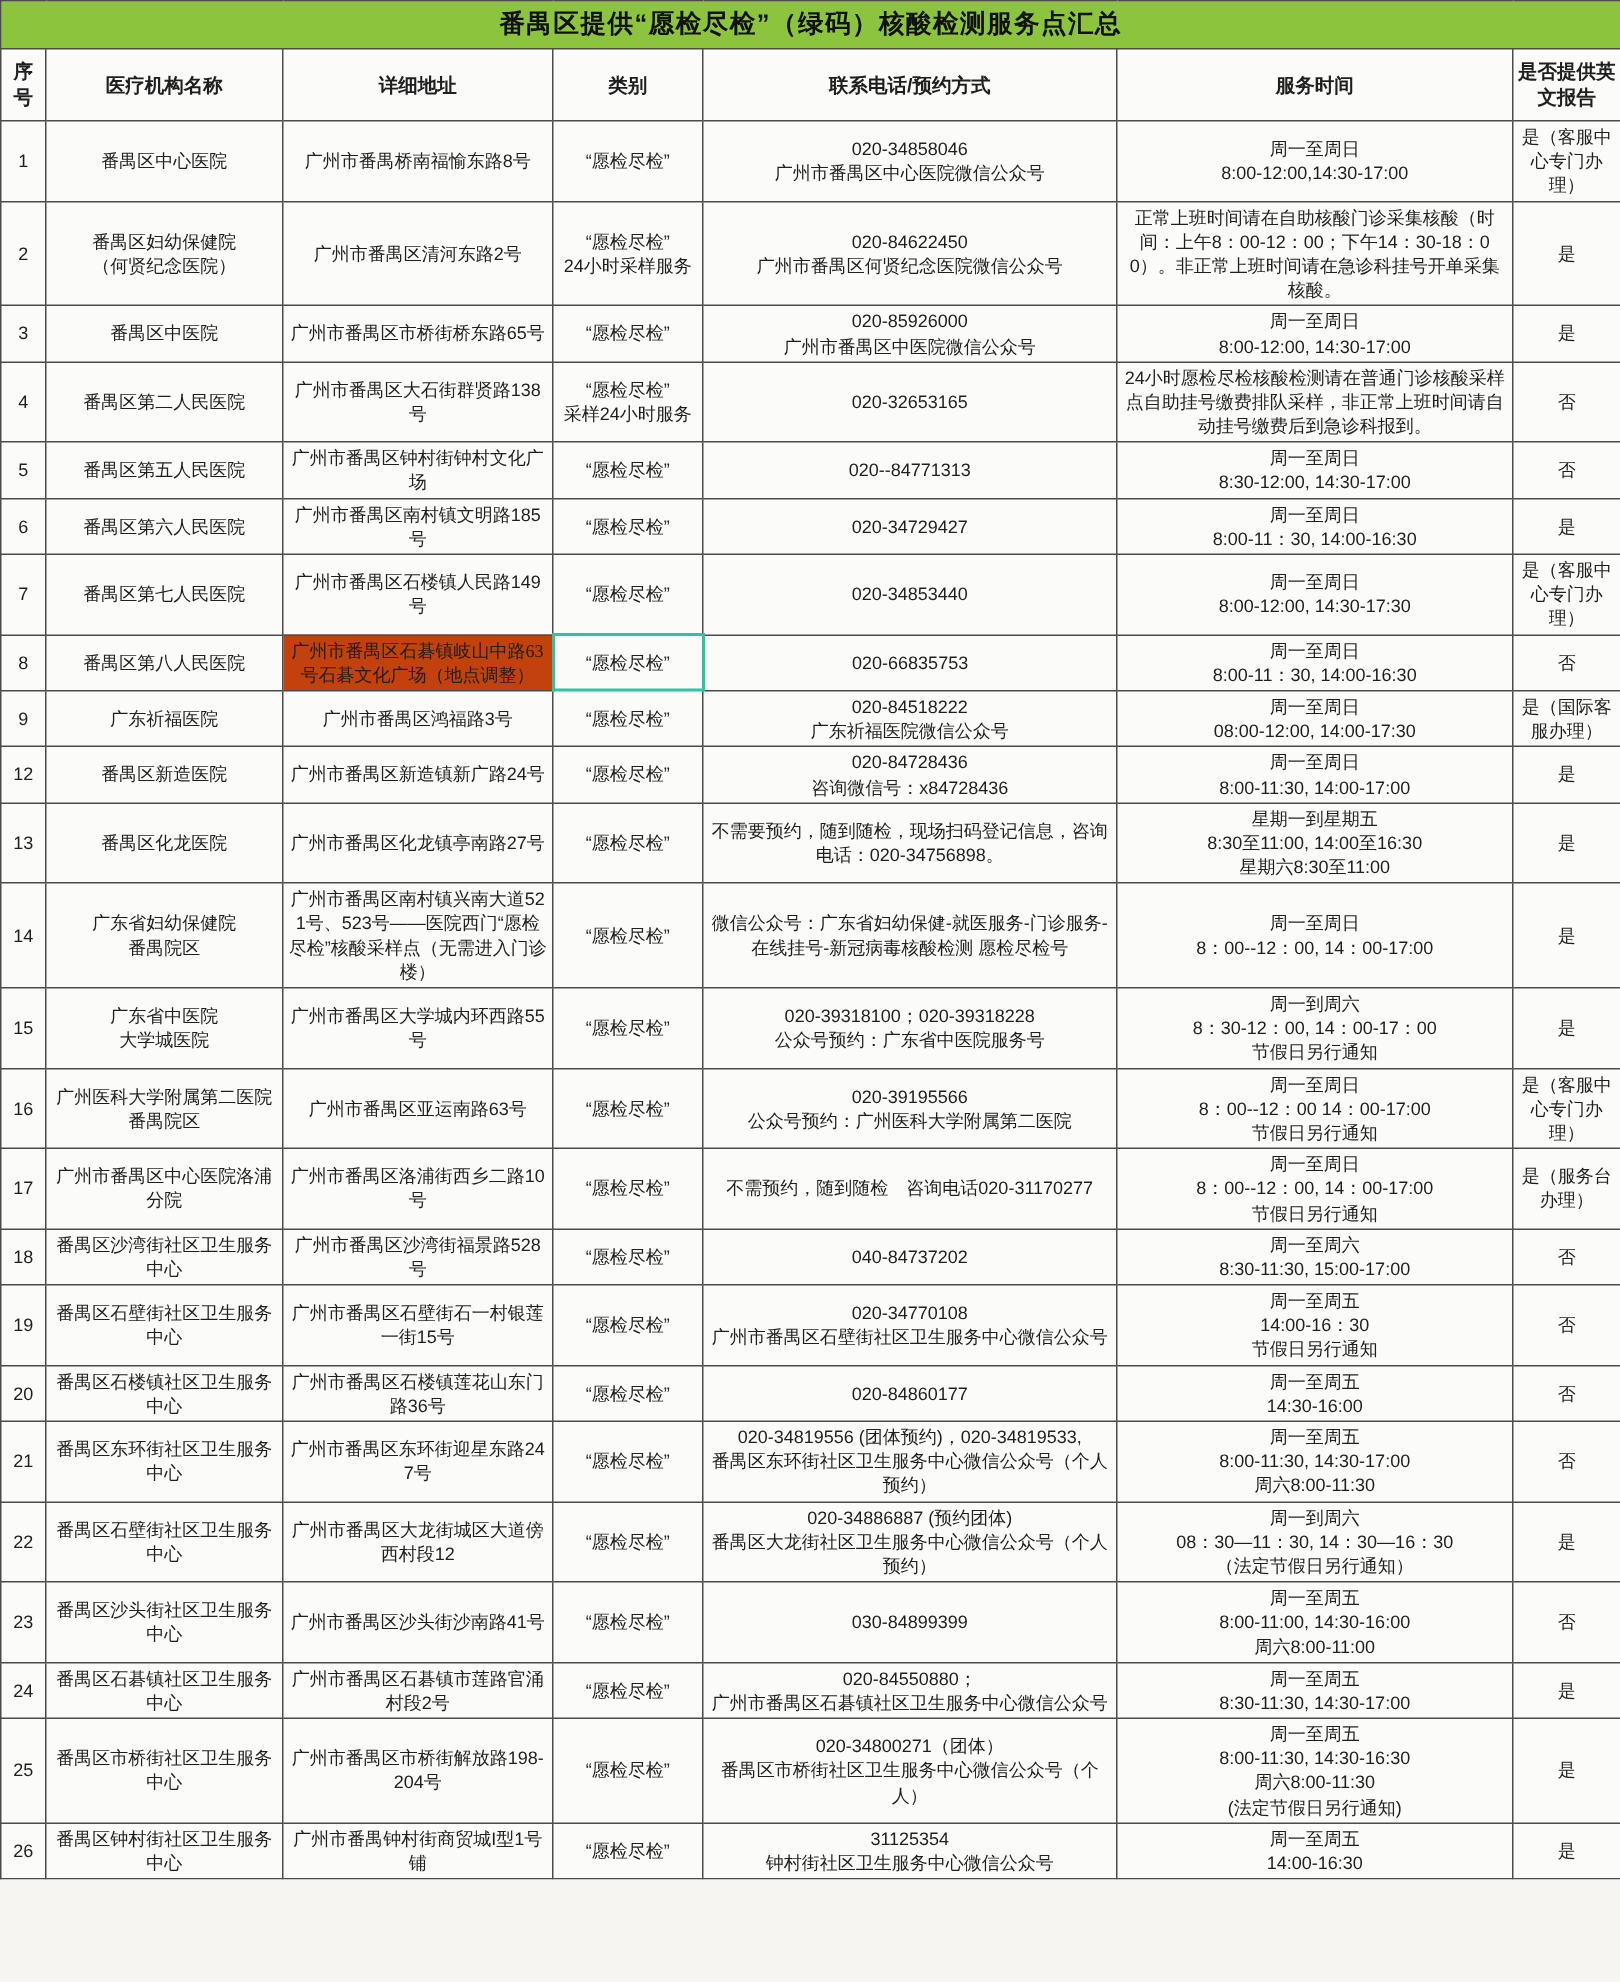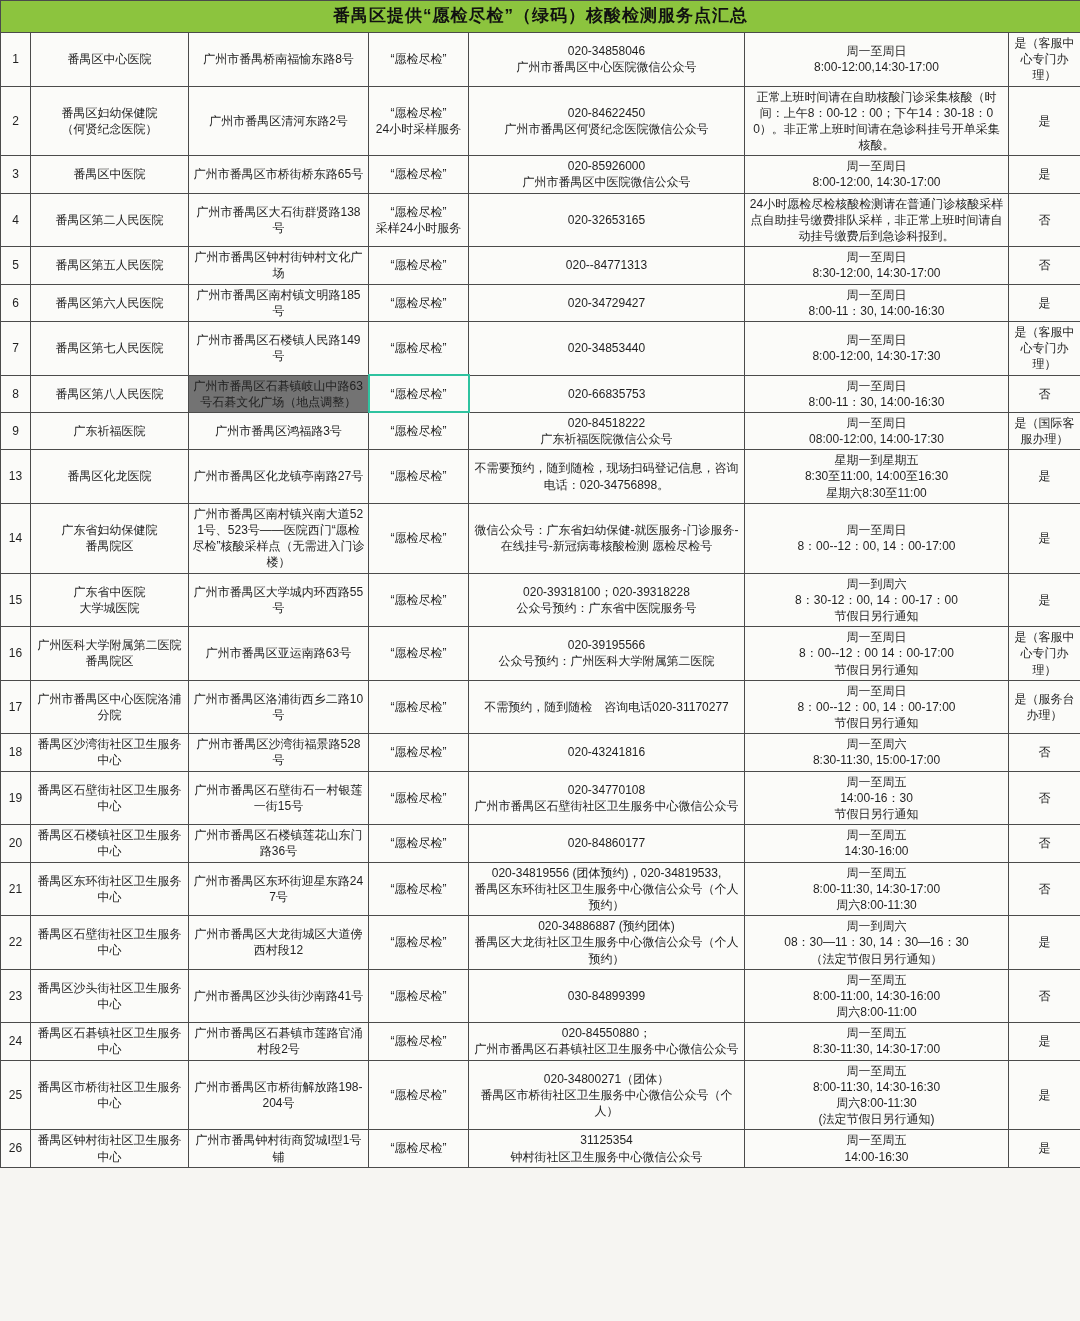--- a/index.html
+++ b/index.html
@@ -5,21 +5,21 @@
   html,body{margin:0;padding:0;background:#f6f5f2;}
   body{width:1080px;font-family:"Liberation Sans","DejaVu Sans",sans-serif;color:#1f1f1f;}
   .sheet{width:1080px;background:#fbfbf9;}
   table{width:1080px;border-collapse:collapse;table-layout:fixed;background:#fbfbf9;}
   td,th{border:1px solid #4b4b4b;text-align:center;vertical-align:middle;
         padding:2px 3px;font-size:12px;line-height:1.35;white-space:pre-line;
         word-break:break-all;}
   .title-bar{background:#8cc43e;color:#111;font-weight:bold;font-size:17px;
              letter-spacing:1px;border:1px solid #4b4b4b;padding:4px 0;}
   thead th{font-weight:bold;font-size:13px;background:#fbfbf9;padding:6px 2px;}
-  td.cell-yellow{background:#737373;}
+  td.cell-yellow{background:#c2410c;font-family:Liberation Serif, serif;}
   td.cell-selected{border:2.5px solid #2fc3a0;}
   .c-no{width:30px;}
   .c-name{width:158px;}
   .c-addr{width:180px;}
   .c-cat{width:100px;}
   .c-phone{width:276px;}
   .c-hours{width:264px;}
   .c-eng{width:72px;}
 </style>
 </head>
@@ -33,20 +33,29 @@
         <col class="c-addr">
         <col class="c-cat">
       <col class="c-phone">
         <col class="c-hours">
         <col class="c-eng">
     </colgroup>
     <thead>
       <tr>
         <th colspan="7" class="title-bar">番禺区提供“愿检尽检”（绿码）核酸检测服务点汇总</th>
       </tr>
+      <tr id="header-row">
+          <th>序号</th>
+          <th>医疗机构名称</th>
+          <th>详细地址</th>
+          <th>类别</th>
+          <th>联系电话/预约方式</th>
+          <th>服务时间</th>
+          <th>是否提供英文报告</th>
+        </tr>
     </thead>
     <tbody id="table-body">
         <tr>
           <td>1</td>
           <td>番禺区中心医院</td>
           <td>广州市番禺桥南福愉东路8号</td>
           <td>“愿检尽检”</td>
           <td>020-34858046
 广州市番禺区中心医院微信公众号</td>
           <td>周一至周日
@@ -131,20 +140,31 @@
           <td>广东祈福医院</td>
           <td>广州市番禺区鸿福路3号</td>
           <td>“愿检尽检”</td>
           <td>020-84518222
 广东祈福医院微信公众号</td>
           <td>周一至周日
 08:00-12:00, 14:00-17:30</td>
           <td>是（国际客服办理）</td>
         </tr>
         <tr>
+          <td>12</td>
+          <td>番禺区新造医院</td>
+          <td>广州市番禺区新造镇新广路24号</td>
+          <td>“愿检尽检”</td>
+          <td>020-84728436
+咨询微信号：x84728436</td>
+          <td>周一至周日
+8:00-11:30, 14:00-17:00</td>
+          <td>是</td>
+        </tr>
+        <tr>
           <td>13</td>
           <td>番禺区化龙医院</td>
           <td>广州市番禺区化龙镇亭南路27号</td>
           <td>“愿检尽检”</td>
           <td>不需要预约，随到随检，现场扫码登记信息，咨询电话：020-34756898。</td>
           <td>星期一到星期五
 8:30至11:00, 14:00至16:30
 星期六8:30至11:00</td>
           <td>是</td>
         </tr>
@@ -193,21 +213,21 @@
           <td>周一至周日
 8：00--12：00, 14：00-17:00
 节假日另行通知</td>
           <td>是（服务台办理）</td>
         </tr>
         <tr>
           <td>18</td>
           <td>番禺区沙湾街社区卫生服务中心</td>
           <td>广州市番禺区沙湾街福景路528号</td>
           <td>“愿检尽检”</td>
-          <td>020-43241816</td>
+          <td>040-84737202</td>
           <td>周一至周六
 8:30-11:30, 15:00-17:00</td>
           <td>否</td>
         </tr>
         <tr>
           <td>19</td>
           <td>番禺区石壁街社区卫生服务中心</td>
           <td>广州市番禺区石壁街石一村银莲一街15号</td>
           <td>“愿检尽检”</td>
           <td>020-34770108

